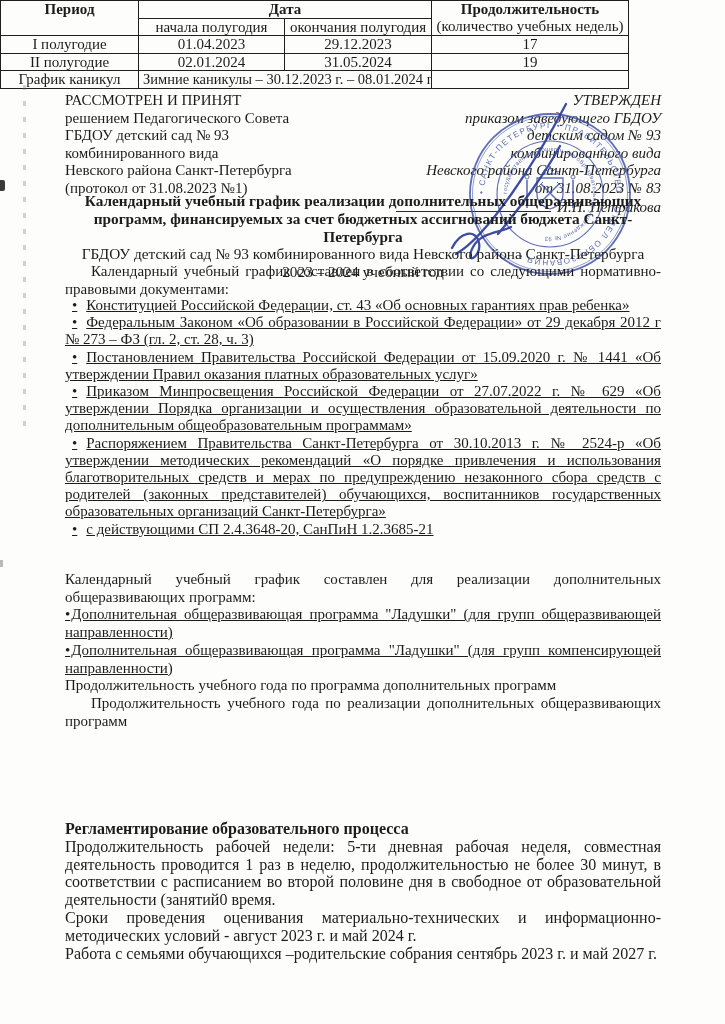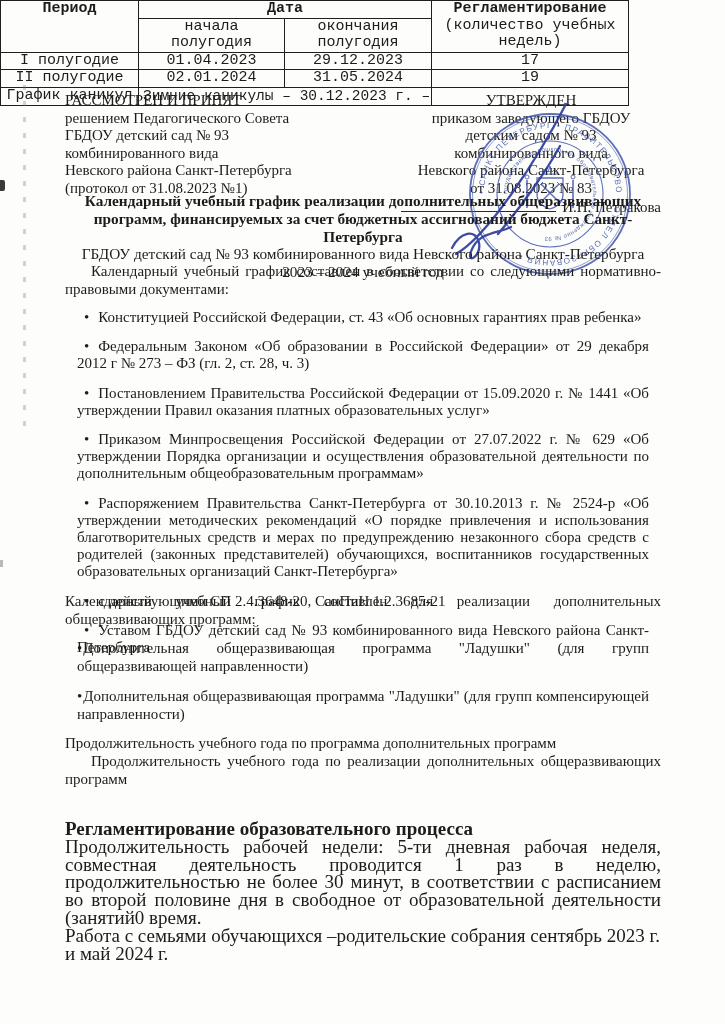--- a/index.html
+++ b/index.html
@@ -10,45 +10,45 @@
   }
   
   .edge-streak{position:absolute;left:23px;top:85px;width:3px;height:350px;
     background:repeating-linear-gradient(180deg,rgba(110,110,110,.30) 0 5px,transparent 5px 16px);
     filter:blur(.4px);}
   .edge-tick{position:absolute;left:0;top:180px;width:5px;height:11px;background:#3a3a3a;border-radius:0 2px 2px 0;}
   .edge-tick2{position:absolute;left:0;top:560px;width:3px;height:7px;background:#777;opacity:.5;}
 
   .sec{position:absolute;left:65px;width:596px;}
   .hdr{top:56px;font-size:15px;line-height:17.6px;display:flex;justify-content:space-between;margin-top:36px;}
-  .hdr-right{text-align:center;}
+  .hdr-right{text-align:right;font-style:italic;}
   .sig-row{display:flex;justify-content:flex-end;align-items:baseline;}
   .sig-line{display:inline-block;width:155px;border-bottom:1.4px solid #2a2a2a;height:13px;margin-right:6px;}
 
   .title-sec{top:192px;text-align:center;font-size:15.3px;line-height:17.8px;}
   .b{font-weight:bold;}
   .intro-sec{top:263px;text-align:justify;font-size:15px;line-height:17.6px;text-indent:26px;}
 
   .bullets-sec{top:297px;font-size:15px;line-height:17.2px;}
-  .bullet{text-align:justify;margin:12px;}
+  .bullet{text-align:justify;margin:0;text-decoration:underline;}
   .bullet .glyph{margin-left:7px;margin-right:9px;}
   .bullet.tight .glyph{margin-left:0;margin-right:1px;}
 
-  .programs-sec{top:593px;font-size:15px;line-height:17.7px;}
+  .programs-sec{top:571px;font-size:15px;line-height:17.7px;}
   .just{text-align:justify;}
   .indent{text-indent:26px;}
 
   .table-sec{top:731px;left:62px;width:628px;}
-  table{border-collapse:collapse;width:100%;font-size:15px;table-layout:fixed;font-family:Liberation Mono, monospace;}
+  table{border-collapse:collapse;width:100%;font-size:15px;table-layout:fixed;}
   td{border:1.5px solid #1f1f1f;text-align:center;padding:0 2px;line-height:16.6px;vertical-align:top;overflow:hidden;}
   .th{font-weight:bold;}
   .sub{font-weight:normal;}
   .vac-val{text-align:left;white-space:nowrap;font-size:14.5px;padding-left:4px;}
 
-  .reg-sec{top:820px;font-size:19px;line-height:17.8px;}
+  .reg-sec{top:820px;font-size:16px;line-height:17.8px;}
 
   .stamp{position:absolute;left:464px;top:108px;width:172px;height:172px;opacity:.82;}
   .signature{position:absolute;left:428px;top:88px;width:262px;height:218px;}
 </style>
 </head>
 <body>
 
 <div class="page">
 
   <div class="edge-streak"></div>
@@ -124,21 +124,20 @@
 
   <div class="sec intro-sec">Календарный учебный график составлен в соответствии со следующими нормативно-правовыми документами:</div>
 
   <div class="sec bullets-sec">
     <p class="bullet"><span class="glyph">•</span><span>Конституцией Российской Федерации, ст. 43 «Об основных гарантиях прав ребенка»</span></p>
     <p class="bullet"><span class="glyph">•</span><span>Федеральным Законом «Об образовании в Российской Федерации» от 29 декабря 2012 г № 273 – ФЗ (гл. 2, ст. 28, ч. 3)</span></p>
     <p class="bullet"><span class="glyph">•</span><span>Постановлением Правительства Российской Федерации от 15.09.2020 г. № 1441 «Об утверждении Правил оказания платных образовательных услуг»</span></p>
     <p class="bullet"><span class="glyph">•</span><span>Приказом Минпросвещения Российской Федерации от 27.07.2022 г. № 629 «Об утверждении Порядка организации и осуществления образовательной деятельности по дополнительным общеобразовательным программам»</span></p>
     <p class="bullet"><span class="glyph">•</span><span>Распоряжением Правительства Санкт-Петербурга от 30.10.2013 г. № 2524-р «Об утверждении методических рекомендаций «О порядке привлечения и использования благотворительных средств и мерах по предупреждению незаконного сбора средств с родителей (законных представителей) обучающихся, воспитанников государственных образовательных организаций Санкт-Петербурга»</span></p>
     <p class="bullet"><span class="glyph">•</span><span>с действующими СП 2.4.3648-20, СанПиН 1.2.3685-21</span></p>
-    <p class="bullet"><span class="glyph">•</span><span>Уставом ГБДОУ детский сад № 93 комбинированного вида Невского района Санкт-Петербурга</span></p>
   </div>
 
   <div class="sec programs-sec">
     <div class="just">Календарный учебный график составлен для реализации дополнительных общеразвивающих программ:</div>
     <p class="bullet tight"><span class="glyph">•</span><span>Дополнительная общеразвивающая программа "Ладушки" (для групп общеразвивающей направленности)</span></p>
     <p class="bullet tight"><span class="glyph">•</span><span>Дополнительная общеразвивающая программа "Ладушки" (для групп компенсирующей направленности)</span></p>
     <div>Продолжительность учебного года по программа дополнительных программ</div>
     <div class="just indent">Продолжительность учебного года по реализации дополнительных общеразвивающих программ</div>
   </div>
 
@@ -148,21 +147,21 @@
         <col style="width:138px">
           <col style="width:146px">
           <col style="width:147px">
           <col style="width:197px">
       </colgroup>
       <tbody>
         <tr>
           <td class="th" rowspan="2">Период</td>
           <td class="th" colspan="2">Дата</td>
           <td rowspan="2">
-            <div class="th">Регламентирование</div>
+            <div class="th">Продолжительность</div>
             <div class="sub">(количество учебных недель)</div>
           </td>
         </tr>
         <tr>
           <td>начала полугодия</td>
           <td>окончания полугодия</td>
         </tr>
         <tr>
           <td>I полугодие</td>
           <td>01.04.2023</td>
@@ -180,16 +179,17 @@
           <td class="vac-val" colspan="2">Зимние каникулы – 30.12.2023 г. – 08.01.2024 г.</td>
           <td></td>
         </tr>
       </tbody>
     </table>
   </div>
 
   <div class="sec reg-sec">
     <div class="b">Регламентирование образовательного процесса</div>
     <div class="just">Продолжительность рабочей недели: 5-ти дневная рабочая неделя, совместная деятельность проводится 1 раз в неделю, продолжительностью не более 30 минут, в соответствии с расписанием во второй половине дня в свободное от образовательной деятельности (занятий0 время.</div>
-    <div>Работа с семьями обучающихся –родительские собрания сентябрь 2023 г. и май 2024 г.</div>
+    <div class="just">Сроки проведения оценивания материально-технических и информационно-методических условий - август 2023 г. и май 2024 г.</div>
+    <div>Работа с семьями обучающихся –родительские собрания сентябрь 2023 г. и май 2027 г.</div>
   </div>
 
 </div>
 
 </body></html>

